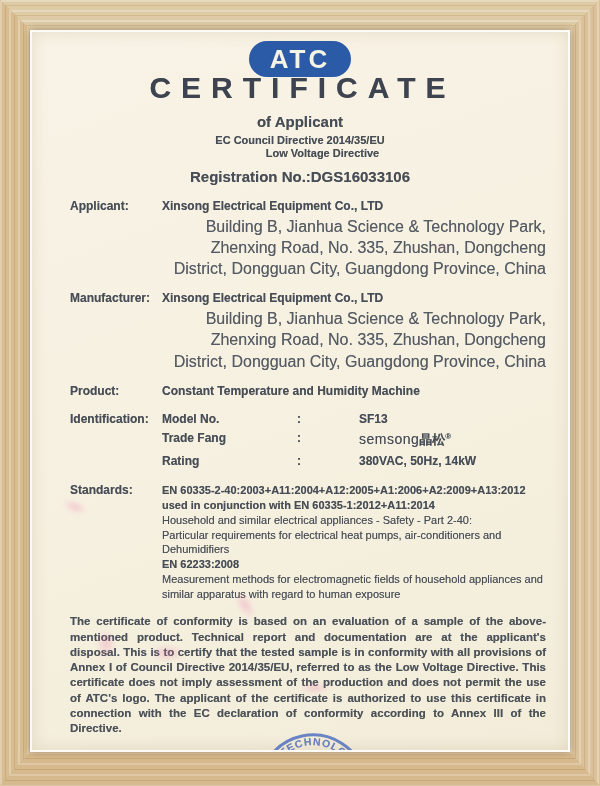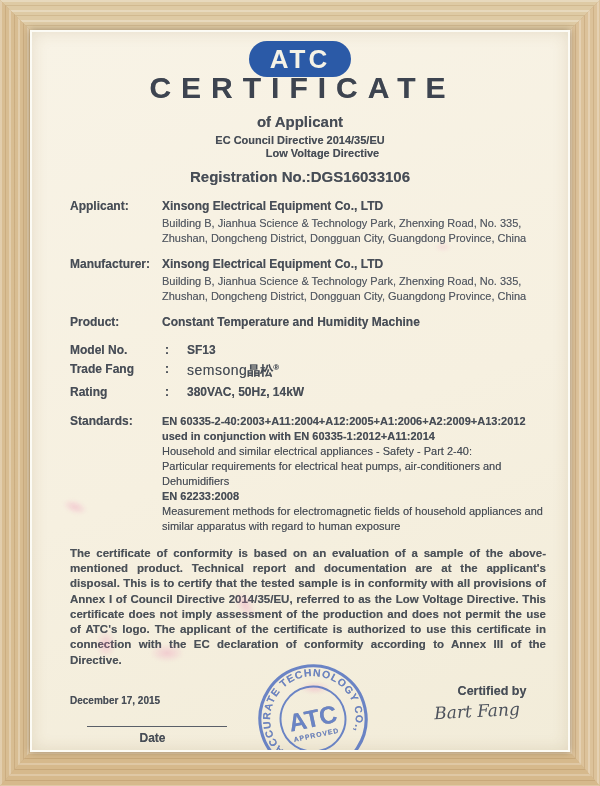--- a/index.html
+++ b/index.html
@@ -38,23 +38,23 @@
   .cert-title{font-size:30px;font-weight:bold;letter-spacing:10px;margin-left:5px;color:#3d4450;line-height:1.05;}
   .cert-sub1{font-size:15px;font-weight:bold;margin-top:9px;}
   .cert-sub2{font-size:11px;font-weight:bold;margin-top:4px;line-height:1.25;}
   .cert-reg{font-size:15px;font-weight:bold;margin-top:7px;}
   
   .rows{margin-top:14px;}
   .row{display:flex;font-size:12px;margin-bottom:12px;}
   .row .label{width:92px;flex-shrink:0;font-weight:bold;}
   .row .value{flex:1;}
   .org-name{font-weight:bold;font-size:12px;}
-  .org-addr{font-size:11px;margin-top:3px;line-height:1.32;color:#555b64;}
+  .org-addr{font-size:16px;margin-top:3px;line-height:1.32;color:#555b64;text-align:right;}
   .prod-value{font-weight:bold;font-size:12px;}
-  .id-row{display:flex;margin-bottom:5px;}
+  .id-row{display:flex;margin-bottom:5px;gap:40px;}
   .id-label{width:95px;font-weight:bold;font-size:12px;}
   .id-colon{width:22px;font-weight:bold;font-size:12px;}
   .id-value{font-weight:bold;font-size:12px;}
   .brand{font-size:14px;font-weight:normal;letter-spacing:.5px;text-transform:lowercase;}
   .brand-cjk{font-size:13px;font-weight:bold;}
   .brand-reg{font-size:8px;vertical-align:super;}
   .std-lines{font-size:11px;line-height:1.36;}
   .std-bold{font-weight:bold;}
   .declaration{font-size:11.5px;font-weight:bold;text-align:justify;line-height:1.33;margin-top:12px;color:#4b5158;}
   
@@ -122,20 +122,21 @@
         <div class="org-addr">Building B, Jianhua Science &amp; Technology Park, Zhenxing Road, No. 335, Zhushan, Dongcheng District, Dongguan City, Guangdong Province, China</div>
       </div>
     </div>
 
     <div class="row" style="margin-bottom:14px;">
       <div class="label">Product:</div>
       <div class="value prod-value">Constant Temperature and Humidity Machine</div>
     </div>
 
     <div class="row" style="margin-bottom:10px;">
+      <div class="label">Identification:</div>
       <div class="value">
         <div class="id-row">
           <div class="id-label">Model No.</div>
           <div class="id-colon">:</div>
           <div class="id-value">SF13</div>
         </div>
         <div class="id-row">
           <div class="id-label">Trade Fang</div>
           <div class="id-colon">:</div>
           <div class="id-value"><span class="brand">semsong</span><span class="brand-cjk">晶松</span><span class="brand-reg">®</span></div>

